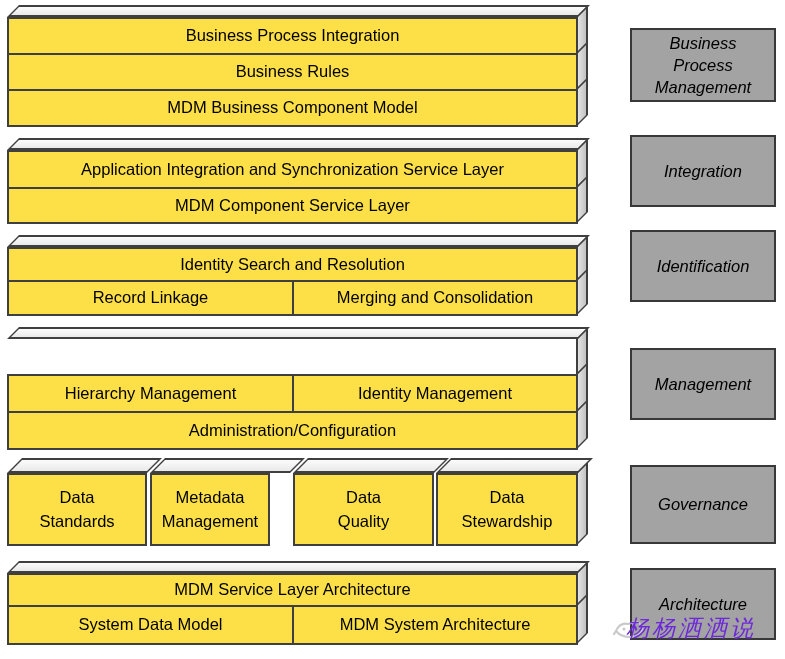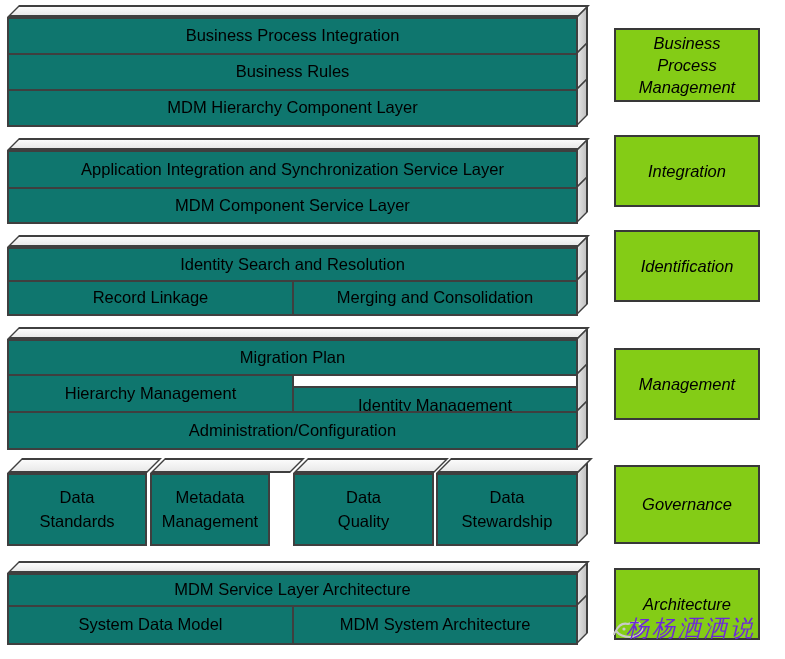--- a/index.html
+++ b/index.html
@@ -2,85 +2,84 @@
 <html><head>
 <meta charset="utf-8">
 <style>
   html,body{margin:0;padding:0;background:#ffffff;}
   #canvas{
     position:relative;width:785px;height:659px;background:#ffffff;overflow:hidden;
     font-family:"Liberation Sans","DejaVu Sans",sans-serif;color:#000;
   }
   
   .cell{
-    position:absolute;box-sizing:border-box;background:#0f766e;
+    position:absolute;box-sizing:border-box;background:#fde047;
     border:2px solid #3f3f3f;display:flex;align-items:center;justify-content:center;
     text-align:center;font-size:16.5px;line-height:1.3;color:#000;
   }
   .wrap2{white-space:pre-line;line-height:1.45;}
   
   .tf{
     position:absolute;box-sizing:border-box;
     background:linear-gradient(to bottom,#fbfbfb,#e9e9e9);
     border:2px solid #3f3f3f;
     transform:skewX(-45deg);transform-origin:0 100%;
   }
   
   .sf{
     position:absolute;box-sizing:border-box;
     background:linear-gradient(to right,#e3e3e3,#c2c2c2);
     border:2px solid #3f3f3f;
     transform:skewY(-45deg);transform-origin:0 0;
   }
   
   .rlabel{
-    position:absolute;box-sizing:border-box;background:#84cc16;
+    position:absolute;box-sizing:border-box;background:#a3a3a3;
     border:2px solid #383838;display:flex;align-items:center;justify-content:center;
     text-align:center;font-style:italic;font-size:16.5px;line-height:1.35;
-    white-space:pre-line;color:#000;
+    white-space:pre-line;color:#000;margin-left:16px;
   }
   .watermark{
     position:absolute;left:626px;top:613px;color:#6d28d9;
     font-size:23px;font-style:italic;letter-spacing:3px;z-index:30;
   }
   .wicon{position:absolute;left:613px;top:616px;z-index:30;}
 </style>
 </head>
 <body>
 
 <div id="canvas">
 
   <div class="tf" style="left:7px;top:5px;width:571px;height:12px"></div>
   <div class="sf" style="left:576px;top:17px;width:12px;height:38px"></div>
   <div class="sf" style="left:576px;top:53px;width:12px;height:38px"></div>
   <div class="sf" style="left:576px;top:89px;width:12px;height:38px"></div>
   <div class="cell" style="left:7px;top:17px;width:571px;height:38px">Business Process Integration</div>
   <div class="cell" style="left:7px;top:53px;width:571px;height:38px">Business Rules</div>
-  <div class="cell" style="left:7px;top:89px;width:571px;height:38px">MDM Hierarchy Component Layer</div>
+  <div class="cell" style="left:7px;top:89px;width:571px;height:38px">MDM Business Component Model</div>
 
   <div class="tf" style="left:7px;top:138px;width:571px;height:12px"></div>
   <div class="sf" style="left:576px;top:150px;width:12px;height:39px"></div>
   <div class="sf" style="left:576px;top:187px;width:12px;height:37px"></div>
   <div class="cell" style="left:7px;top:150px;width:571px;height:39px">Application Integration and Synchronization Service Layer</div>
   <div class="cell" style="left:7px;top:187px;width:571px;height:37px">MDM Component Service Layer</div>
 
   <div class="tf" style="left:7px;top:235px;width:571px;height:12px"></div>
   <div class="sf" style="left:576px;top:247px;width:12px;height:35px"></div>
   <div class="sf" style="left:576px;top:280px;width:12px;height:36px"></div>
   <div class="cell" style="left:7px;top:280px;width:287px;height:36px">Record Linkage</div>
   <div class="cell" style="left:7px;top:247px;width:571px;height:35px">Identity Search and Resolution</div>
   <div class="cell" style="left:292px;top:280px;width:286px;height:36px">Merging and Consolidation</div>
 
   <div class="tf" style="left:7px;top:327px;width:571px;height:12px"></div>
   <div class="sf" style="left:576px;top:339px;width:12px;height:37px"></div>
   <div class="sf" style="left:576px;top:374px;width:12px;height:39px"></div>
   <div class="sf" style="left:576px;top:411px;width:12px;height:39px"></div>
-  <div class="cell" style="left:7px;top:339px;width:571px;height:37px">Migration Plan</div>
   <div class="cell" style="left:7px;top:374px;width:287px;height:39px">Hierarchy Management</div>
-  <div class="cell" style="left:292px;top:386px;width:286px;height:39px">Identity Management</div>
+  <div class="cell" style="left:292px;top:374px;width:286px;height:39px">Identity Management</div>
   <div class="cell" style="left:7px;top:411px;width:571px;height:39px">Administration/Configuration</div>
 
   <div class="tf" style="left:7px;top:458px;width:140px;height:15px;z-index:1"></div>
   <div class="tf" style="left:150px;top:458px;width:140px;height:15px;z-index:2"></div>
   <div class="tf" style="left:293px;top:458px;width:141px;height:15px;z-index:3"></div>
   <div class="tf" style="left:436px;top:458px;width:142px;height:15px;z-index:4"></div>
   <div class="sf" style="left:576px;top:473px;width:12px;height:73px"></div>
   <div class="cell wrap2" style="left:7px;top:473px;width:140px;height:73px">Data
 Standards</div>
   <div class="cell wrap2" style="left:150px;top:473px;width:120px;height:73px">Metadata

